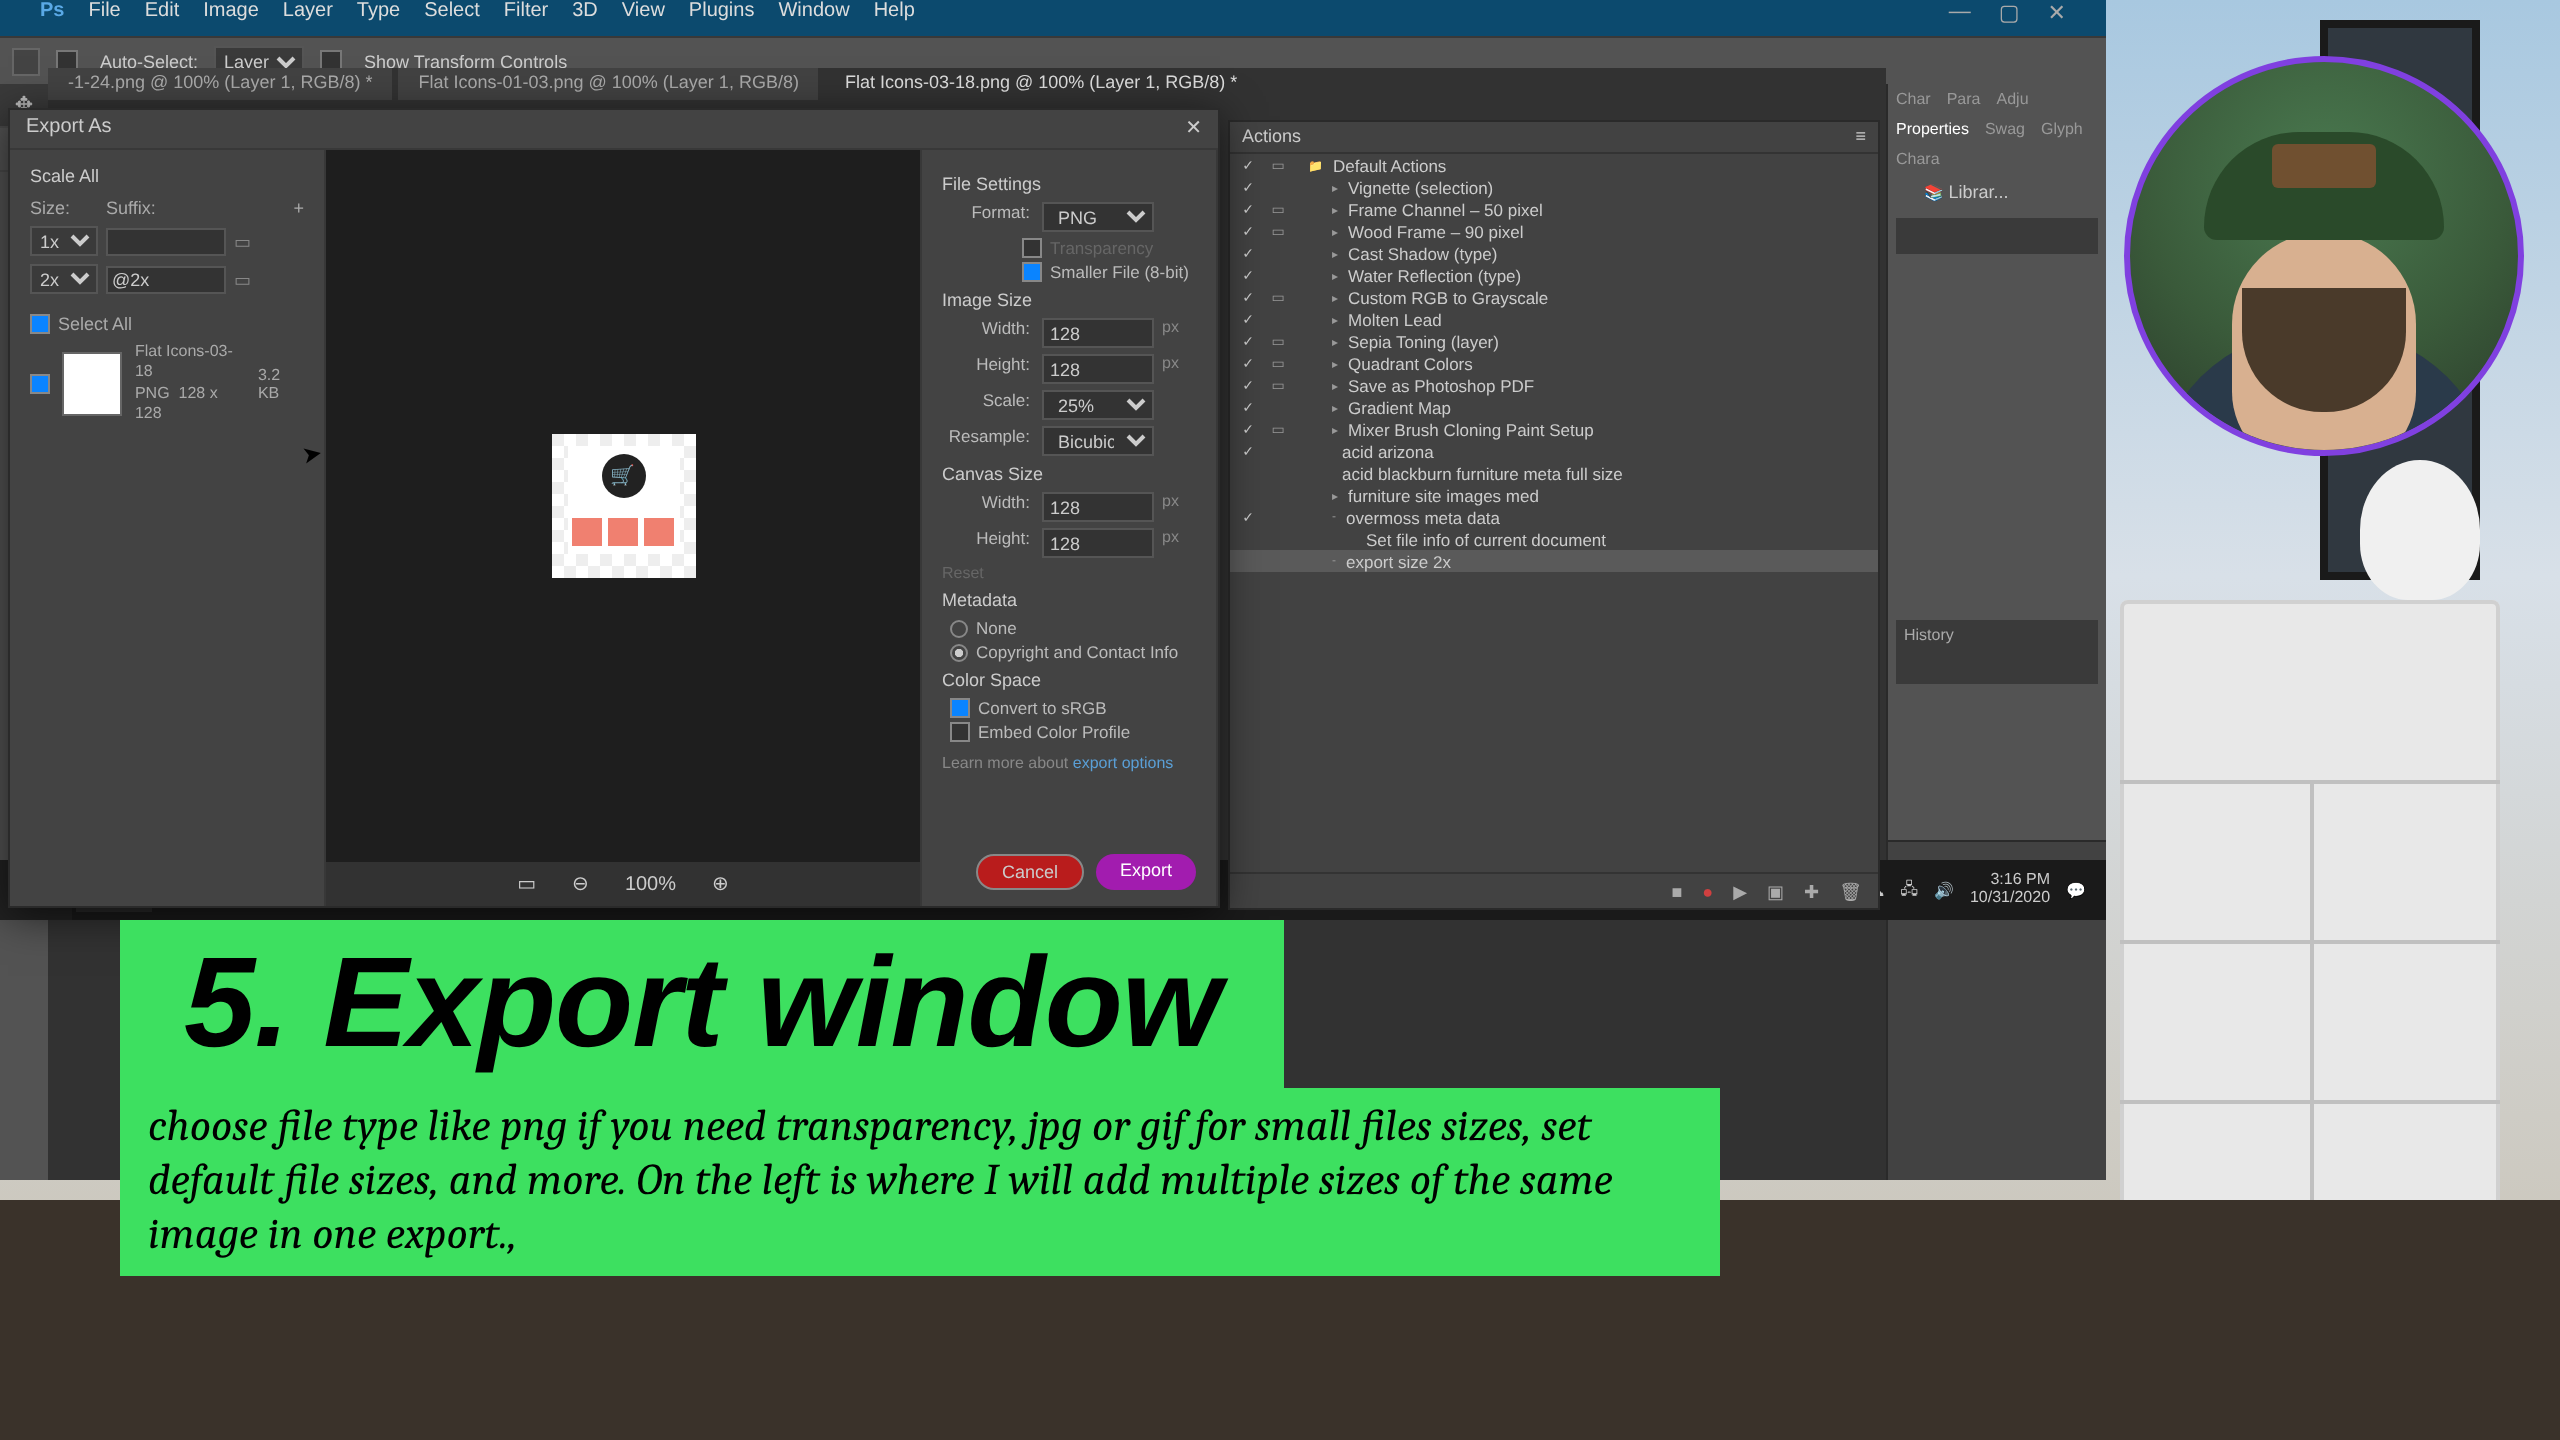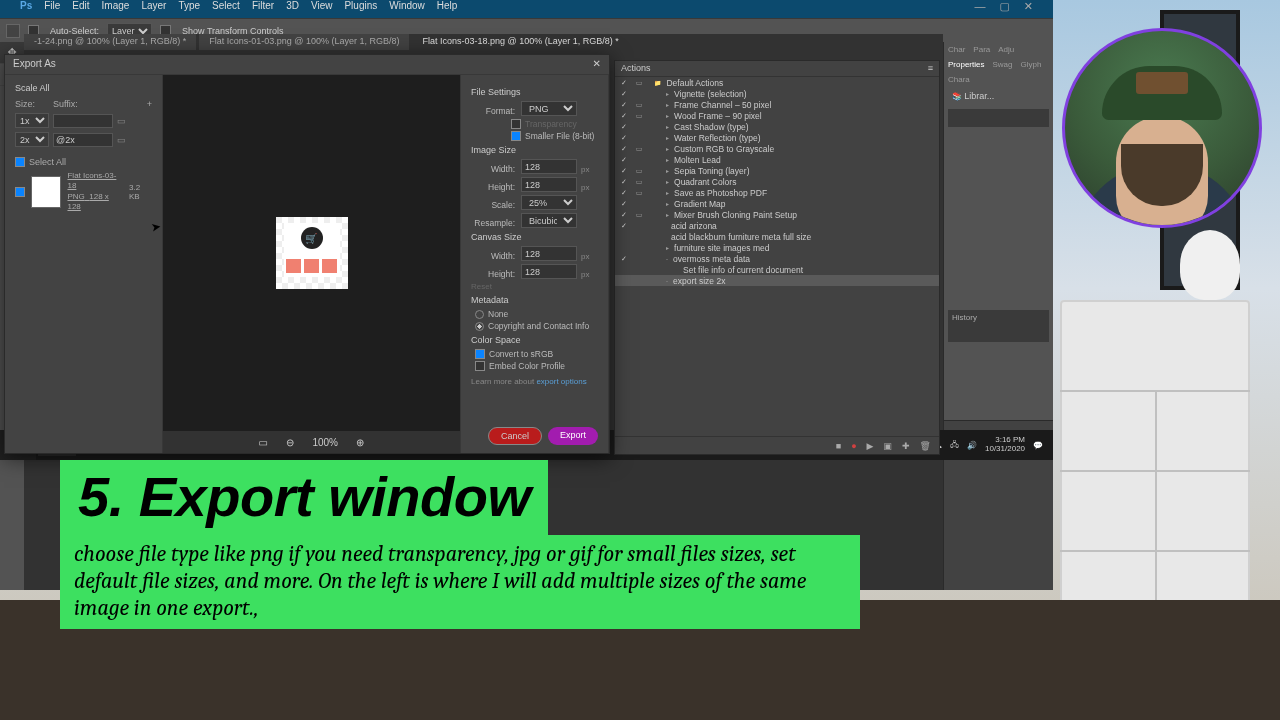--- a/index.html
+++ b/index.html
@@ -27,21 +27,21 @@
 .toolbox .t { height:22px; display:flex; align-items:center; justify-content:center; color:#bbb; font-size:11px; border-bottom:1px solid #4a4a4a; cursor:pointer; }
 .toolbox .t.active { background:#3a3a3a; }
 
 .tabs { position:absolute; left:24px; top:-8px; right:110px; height:16px; display:flex; background:#323232; }
 .tab { padding:2px 10px; font-size:9px; color:#aaa; background:#424242; border-right:1px solid #323232; margin-right:2px; }
 .tab.active { background:#323232; color:#ddd; }
 
 .panels-r { position:absolute; right:0; top:0; width:110px; bottom:0; background:#535353; border-left:1px solid #2a2a2a; }
 .panels-r .ptabs { display:flex; flex-wrap:wrap; font-size:8px; color:#999; padding:2px; gap:4px; }
 .panels-r .ptabs span { padding:1px 2px; }
-.panels-r .lib { padding:4px 8px; font-size:9px; color:#ccc; }
+.panels-r .lib { padding:4px 18px; font-size:9px; color:#ccc; }
 .panels-r .lib::before { content:"📚 "; font-size:8px; }
 .panels-r .swatch { margin:4px; height:18px; background:#3a3a3a; }
 .panels-r .wkbtn { position:absolute; top:268px; left:4px; right:4px; height:32px; background:#3a3a3a; font-size:8px; line-height:16px; padding:0 4px; color:#aaa; }
 .panels-r .lyr { position:absolute; bottom:0; left:0; right:0; height:170px; background:#424242; border-top:1px solid #2a2a2a; }
 
 .dlg { position:absolute; left:4px; top:12px; width:606px; height:400px; background:#434343; border:1px solid #2a2a2a; box-shadow:0 4px 20px rgba(0,0,0,0.6); z-index:50; }
 .dlg-t { height:20px; background:#434343; padding:3px 8px; font-size:10px; color:#ccc; border-bottom:1px solid #383838; display:flex; }
 .dlg-t .x { margin-left:auto; cursor:pointer; }
 .dlg-b { display:flex; height:calc(100% - 20px); }
 .dpane { border-right:1px solid #383838; padding:8px 10px; font-size:9px; color:#ccc; }
@@ -50,37 +50,37 @@
 .dpr { width:148px; background:#434343; overflow:hidden; }
 
 .dpl .sec { font-size:9px; color:#ccc; margin-bottom:6px; }
 .dpl .row { display:flex; align-items:center; gap:4px; margin-bottom:4px; font-size:9px; color:#aaa; }
 .dpl .row .c1 { width:34px; }
 .dpl select { background:#3a3a3a; color:#ccc; border:1px solid #555; font-size:9px; width:34px; height:15px; }
 .dpl input[type=text] { background:#333; color:#ccc; border:1px solid #555; font-size:9px; width:60px; height:14px; padding:0 2px; }
 .dpl .plus { color:#aaa; cursor:pointer; margin-left:auto; }
 .dpl .item { display:flex; align-items:center; gap:6px; margin-top:4px; }
 .dpl .thumb { width:32px; height:32px; background:#fff; border:1px solid #666; }
-.dpl .meta { font-size:8px; color:#aaa; line-height:1.3;text-decoration:underline; }
+.dpl .meta { font-size:8px; color:#aaa; line-height:1.3; }
 .chk2 { width:10px; height:10px; border:1px solid #888; background:#333; display:inline-block; }
 .chk2.on { background:#0a84ff; }
 
 .dpc .pvtabs { height:18px; padding:3px 8px; font-size:9px; color:#bbb; }
 .dpc .pvtabs span { margin-right:12px; }
 .dpc .pvtabs .a { color:#fff; border-bottom:1px solid #fff; }
 .dpc .canvas { flex:1; background:#1e1e1e; display:flex; align-items:center; justify-content:center; }
 .dpc .thumb-pv { width:72px; height:72px; background:repeating-conic-gradient(#fff 0 25%,#eee 0 50%) 0 0/12px 12px; position:relative; }
 .dpc .thumb-pv .card { position:absolute; top:6px; left:8px; right:8px; bottom:12px; background:#fff; }
 .dpc .thumb-pv .circ { position:absolute; top:10px; left:50%; transform:translateX(-50%); width:22px; height:22px; border-radius:50%; background:#222; display:flex; align-items:center; justify-content:center; color:#fff; font-size:10px; }
 .dpc .thumb-pv .bars { position:absolute; bottom:16px; left:10px; right:10px; height:14px; display:flex; gap:3px; }
 .dpc .thumb-pv .bars div { flex:1; background:#f08070; }
 .dpc .zoom { height:22px; display:flex; align-items:center; justify-content:center; gap:18px; color:#ccc; font-size:10px; background:#323232; }
 
 .dpr .sec { font-size:9px; color:#ccc; margin:4px 0 4px; }
-.dpr .frow { display:flex; align-items:flex-end; margin-bottom:3px; }
+.dpr .frow { display:flex; align-items:flex-start; margin-bottom:3px; }
 .dpr .lbl { width:50px; text-align:right; font-size:8.5px; color:#bbb; padding-right:6px; }
 .dpr select,.dpr input { background:#333; color:#ccc; border:1px solid #555; font-size:9px; height:15px; width:56px; padding:0 3px; }
 .dpr .unit { font-size:8px; color:#888; margin-left:4px; }
 .dpr .chkl { font-size:8.5px; color:#bbb; display:flex; align-items:center; gap:4px; margin-bottom:2px; padding-left:40px; }
 .dpr .dim { color:#666; }
 .dpr .radio { width:9px; height:9px; border-radius:50%; border:1px solid #888; display:inline-block; }
 .dpr .radio.on { background:radial-gradient(circle,#ccc 40%,transparent 45%); }
 .dpr .learn { font-size:8px; color:#888; margin-top:6px; }
 .dpr .learn a { color:#5a9fd6; }
 .dpr .btns { position:absolute; bottom:8px; right:10px; display:flex; gap:6px; }
@@ -99,21 +99,21 @@
 .actions .col.v { color:#ccc; }
 .actions .ind { display:inline-block; }
 .actions .tw { font-size:6px; color:#999; }
 .actions .nm { flex:1; white-space:nowrap; overflow:hidden; font-size:8.5px; }
 .actions .ftr { position:absolute; bottom:0; left:0; right:0; height:18px; background:#424242; border-top:1px solid #333; display:flex; align-items:center; justify-content:flex-end; gap:10px; padding:0 8px; color:#aaa; font-size:9px; }
 .actions .rec { color:#d04040; }
 
 .cursor { position:absolute; left:146px; top:165px; z-index:100; font-size:12px; color:#000; transform:rotate(-10deg); pointer-events:none; }
 
 .tutorial { position:absolute; left:60px; top:460px; z-index:60; }
-.tutorial .h { background:#3de060; color:#000; font-family:Impact,Arial Black,sans-serif; font-size:56px; font-weight:700; font-style:italic; padding:4px 18px 6px; display:inline-block; letter-spacing:-0.5px; }
+.tutorial .h { background:#3de060; color:#000; font-family:Impact,Arial Black,sans-serif; font-size:64px; font-weight:700; font-style:italic; padding:4px 32px 6px; display:inline-block; letter-spacing:-0.5px; }
 .tutorial .p { background:#3de060; color:#000; font-family:Georgia,Cambria,serif; font-style:italic; font-size:22px; padding:6px 14px 8px; line-height:1.22; max-width:800px; }
 
 .webcam { position:absolute; right:18px; top:28px; width:200px; height:200px; border-radius:50%; border:3px solid #8040e0; background:radial-gradient(circle at 50% 30%,#4a7a50 0%,#3a5a3a 55%,#2a3a2a 100%); z-index:120; overflow:hidden; }
 .webcam .face { position:absolute; left:50%; top:44%; transform:translateX(-50%); width:92px; height:120px; background:#d8b090; border-radius:46px 46px 40px 40px; }
 .webcam .hat { position:absolute; left:50%; top:18%; transform:translateX(-50%); width:120px; height:54px; background:#2a4a2a; border-radius:58px 58px 8px 8px; }
 .webcam .hat::after { content:""; position:absolute; left:50%; top:6px; transform:translateX(-50%); width:52px; height:22px; background:#705030; border-radius:3px; }
 .webcam .beard { position:absolute; left:50%; top:58%; transform:translateX(-50%); width:82px; height:62px; background:#4a3a2a; border-radius:0 0 40px 40px; }
 .webcam .shirt { position:absolute; left:50%; bottom:-20px; transform:translateX(-50%); width:170px; height:80px; background:#2a3a4a; border-radius:80px 80px 0 0; }
 
 .taskbar { position:absolute; left:0; bottom:130px; width:1053px; height:30px; background:#1a1a1a; display:flex; align-items:center; font-size:9px; color:#ccc; z-index:40; }

